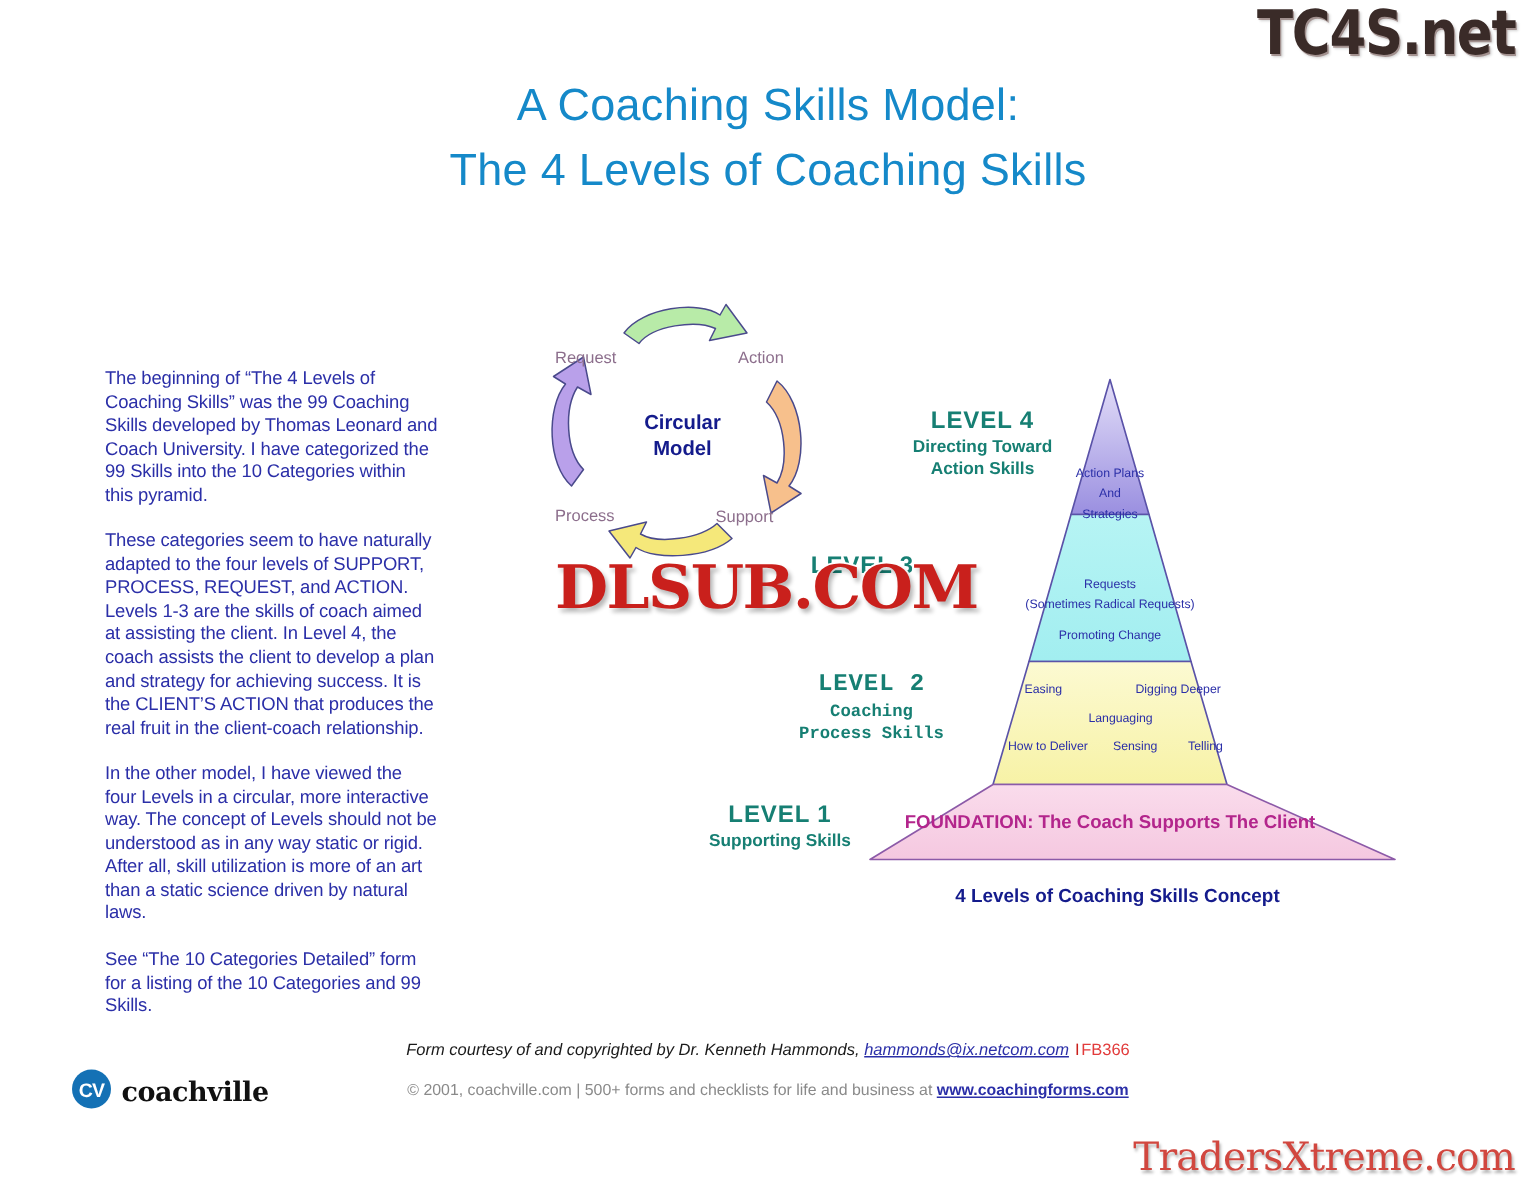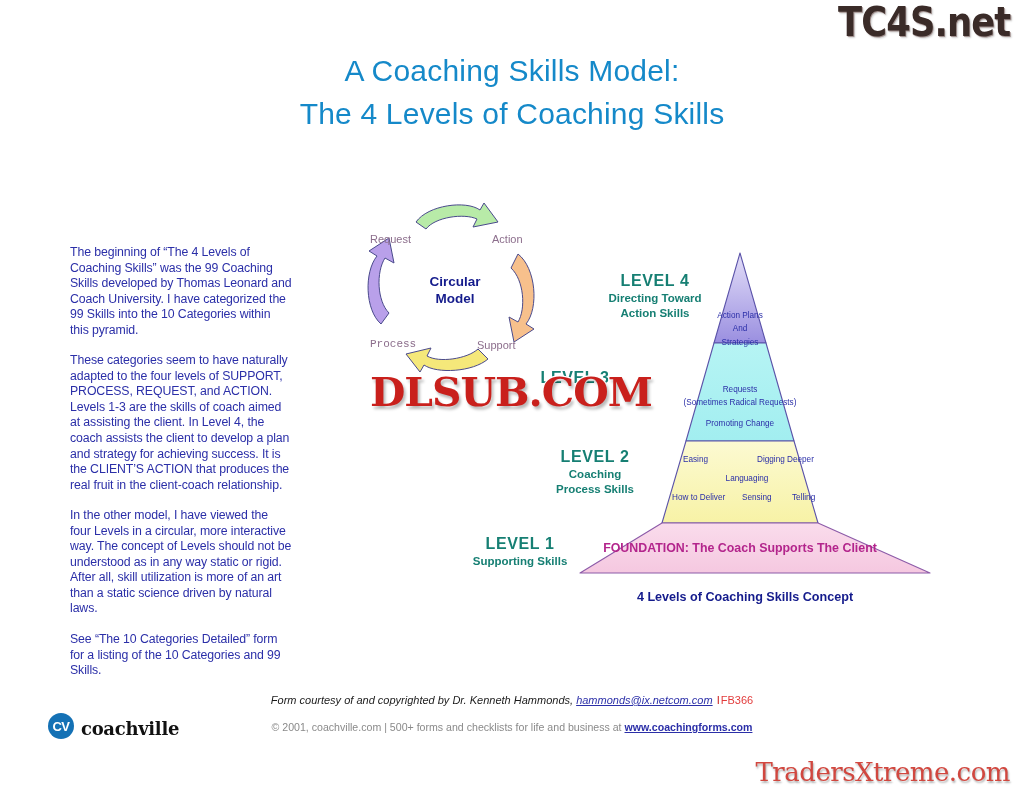--- a/index.html
+++ b/index.html
@@ -40,41 +40,41 @@
   #body-text p{margin:0 0 15px 0;}
   #body-text p:last-child{margin-bottom:0;}
 
   
   #circular-model{position:absolute;left:340px;top:196px;width:230px;height:185px;}
   #circular-model .cm-label{
     position:absolute;font-size:11px;color:#8C6E8C;white-space:nowrap;
   }
   #cm-label-request{left:30px;top:37px;}
   #cm-label-action{left:152px;top:37px;}
-  #cm-label-process{left:30px;top:142px;font-family:Liberation Mono, monospace;}
+  #cm-label-process{left:30px;top:142px;}
   #cm-label-support{left:137px;top:143px;}
   #cm-center{
     position:absolute;left:0;right:0;top:78px;text-align:center;
     color:#141B8C;font-weight:700;font-size:13.5px;line-height:1.25;
   }
   #cm-center span{display:block;}
   #circular-model svg{position:absolute;left:0;top:0;}
 
   
   #pyramid-diagram{position:absolute;left:440px;top:243px;width:520px;height:375px;}
   #pyramid-diagram svg{position:absolute;left:0;top:0;}
 
   .lvl-tag{
     position:absolute;text-align:center;color:#167F73;
     font-weight:700;font-size:11.5px;line-height:1.32;white-space:nowrap;
   }
   .lvl-tag .big{font-size:16px;letter-spacing:.6px;}
   #lvl4-tag{left:160px;top:27px;width:110px;}
   #lvl3-tag{left:85px;top:124px;width:100px;}
-  #lvl2-tag{left:100px;top:203px;width:110px;}
+  #lvl2-tag{left:86px;top:203px;width:110px;font-family:Liberation Mono, monospace;}
   #lvl1-tag{left:15px;top:290px;width:130px;}
 
   .band-text{
     position:absolute;text-align:center;color:#2B2FA8;
     font-size:8.2px;line-height:1.62;white-space:nowrap;
   }
   #band4-text{left:238px;top:66px;width:124px;}
   #band3-text{left:215px;top:140px;width:170px;}
 
   .band2-row{position:absolute;color:#2B2FA8;font-size:8.2px;white-space:nowrap;}

